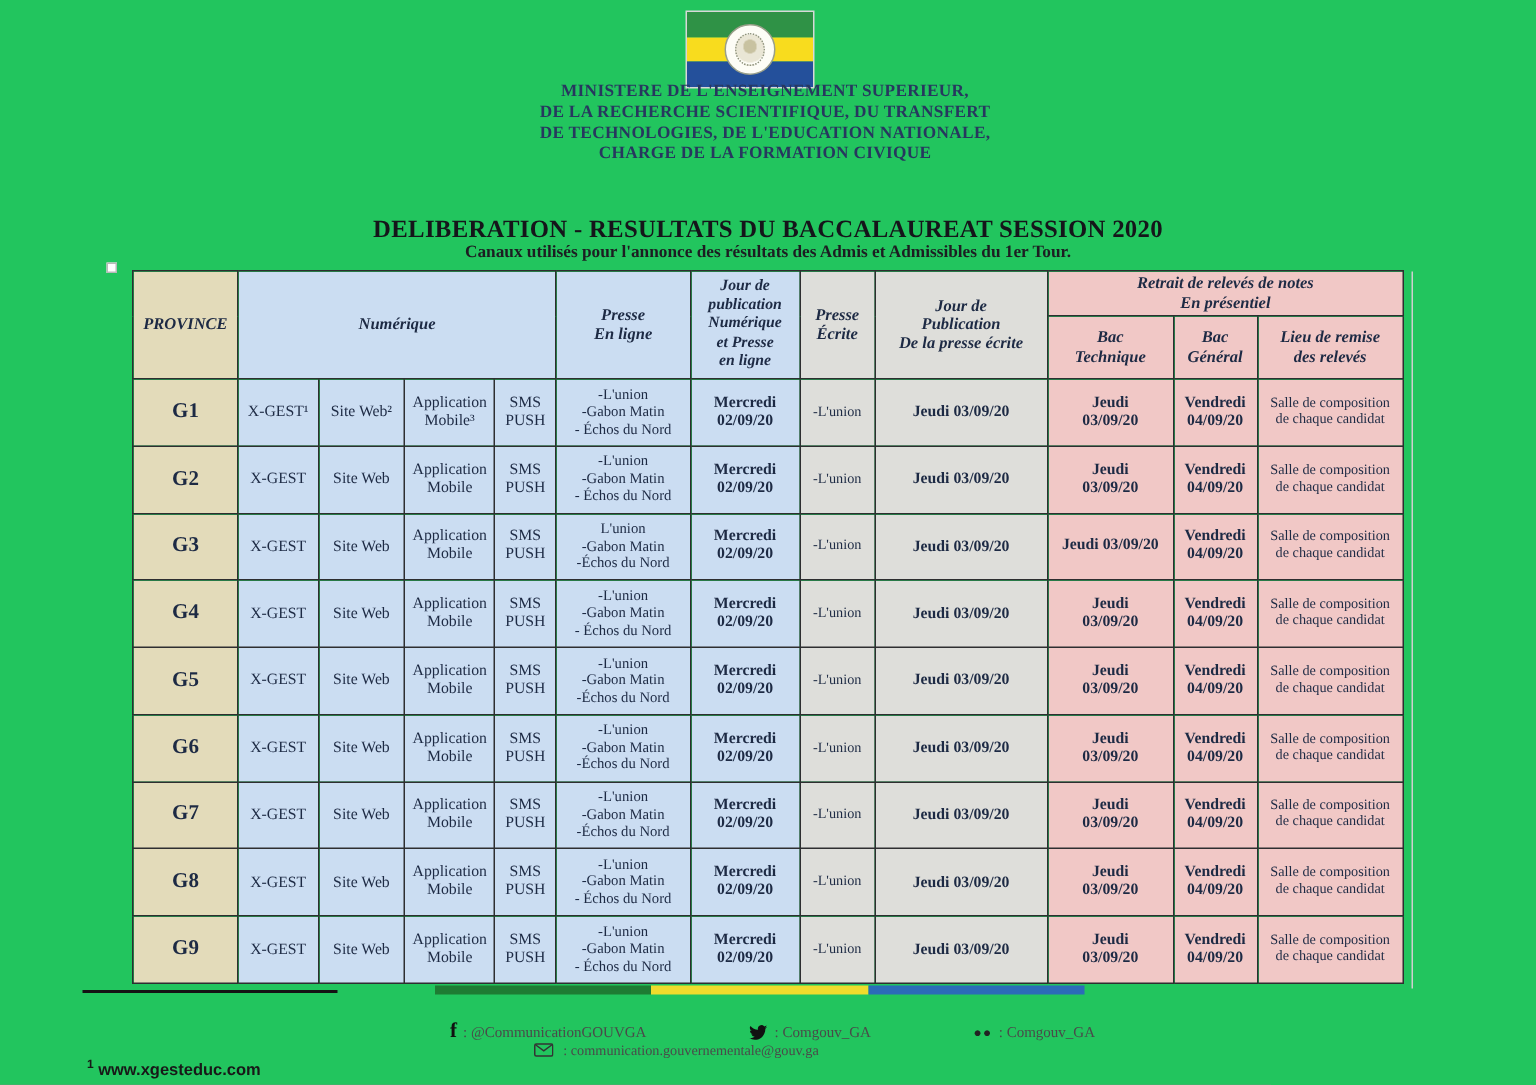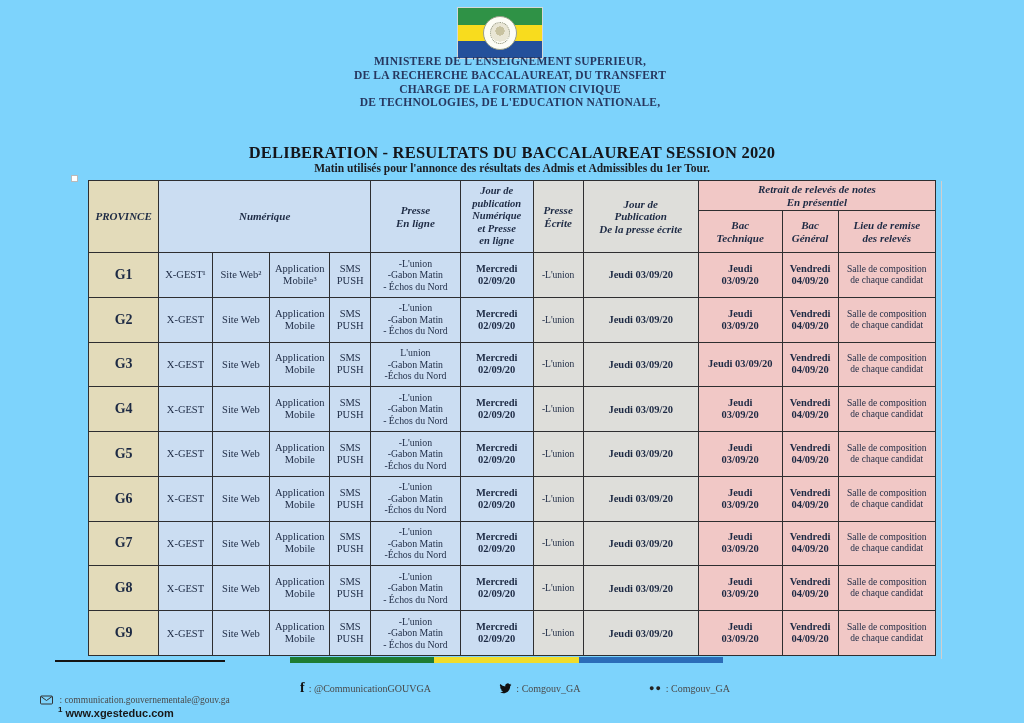--- a/index.html
+++ b/index.html
@@ -1,18 +1,18 @@
 <!DOCTYPE html>
 <html style="--beige: #e3dbba; --blue: #cbddf2; --grey: #dededa; --pink: #f1c8c6; --flag_green: #2f9246; --flag_yellow: #f8dc1e; --flag_blue: #24509b; --bar_green: #1e7c33; --bar_yellow: #f0dc2c; --bar_blue: #2b6cb8;"><head>
 <meta charset="utf-8">
 <style>
   * { margin:0; padding:0; box-sizing:border-box; }
   body { background:#888; font-family:"Liberation Serif", serif; }
   .page {
-    position:relative; width:1024px; height:723px; background:#7dd3fc;
+    position:relative; width:1024px; height:723px; background:#22c55e;
     overflow:hidden; color:#1c2740;
   }
 
   
   .flag { position:absolute; left:458px; top:8px; width:84px; height:50px; box-shadow:0 0 0 1px #d8d8d8; }
   .flag .stripe { width:100%; height:33.34%; }
   .flag .stripe.g { background:var(--flag_green); }
   .flag .stripe.y { background:var(--flag_yellow); }
   .flag .stripe.b { background:var(--flag_blue); }
   .flag .seal {
@@ -103,22 +103,22 @@
 
   .socials {
     position:absolute; left:300px; top:680px; width:430px;
     display:flex; justify-content:space-between; align-items:center;
     font-family:"Liberation Serif", serif; font-size:10px; color:#4a4a4a;
   }
   .social-item { display:flex; align-items:center; gap:4px; }
   .fb-glyph { font-family:"Liberation Serif", serif; font-weight:bold; font-size:14px; color:#111; }
   .flickr-glyph { font-size:9px; color:#222; letter-spacing:1px; }
   .email-line {
-    position:absolute; left:0; top:695px; width:902px; 
-    font-size:9.5px; color:#4a4a4a;margin-left:40px;
+    position:absolute; left:0; top:695px; width:902px; text-align:center;
+    font-size:9.5px; color:#4a4a4a;
   }
   .email-line svg { vertical-align:-2px; margin-right:4px; }
 
   
   .artifact-sq { position:absolute; left:71px; top:175px; width:7px; height:7px; border:1px solid #b9b9b9; background:#fff; }
   .page-edge { position:absolute; left:941px; top:181px; width:1px; height:478px; background:#cfcfcf; }
 </style>
 </head>
 <body>
 
@@ -128,28 +128,28 @@
     <div class="stripe g"></div>
     <div class="stripe y"></div>
     <div class="stripe b"></div>
     <div class="seal">
         <div class="inner"></div>
       </div>
   </div>
 
   <div class="ministry">
     <div>MINISTERE DE L'ENSEIGNEMENT SUPERIEUR,</div>
-    <div>DE LA RECHERCHE BACCALAUREAT, DU TRANSFERT</div>
+    <div>DE LA RECHERCHE SCIENTIFIQUE, DU TRANSFERT</div>
+    <div>DE TECHNOLOGIES, DE L'EDUCATION NATIONALE,</div>
     <div>CHARGE DE LA FORMATION CIVIQUE</div>
-    <div>DE TECHNOLOGIES, DE L'EDUCATION NATIONALE,</div>
   </div>
 
 
   <div class="doc-title">DELIBERATION - RESULTATS DU BACCALAUREAT SESSION 2020</div>
-  <div class="doc-subtitle">Matin utilisés pour l'annonce des résultats des Admis et Admissibles du 1er Tour.</div>
+  <div class="doc-subtitle">Canaux utilisés pour l'annonce des résultats des Admis et Admissibles du 1er Tour.</div>
 
   <div class="artifact-sq"></div>
   <div class="page-edge"></div>
 
   <div class="table-wrap">
     <table class="main">
       <colgroup>
         <col style="width:8.3%">
           <col style="width:6.3%">
           <col style="width:6.8%">

